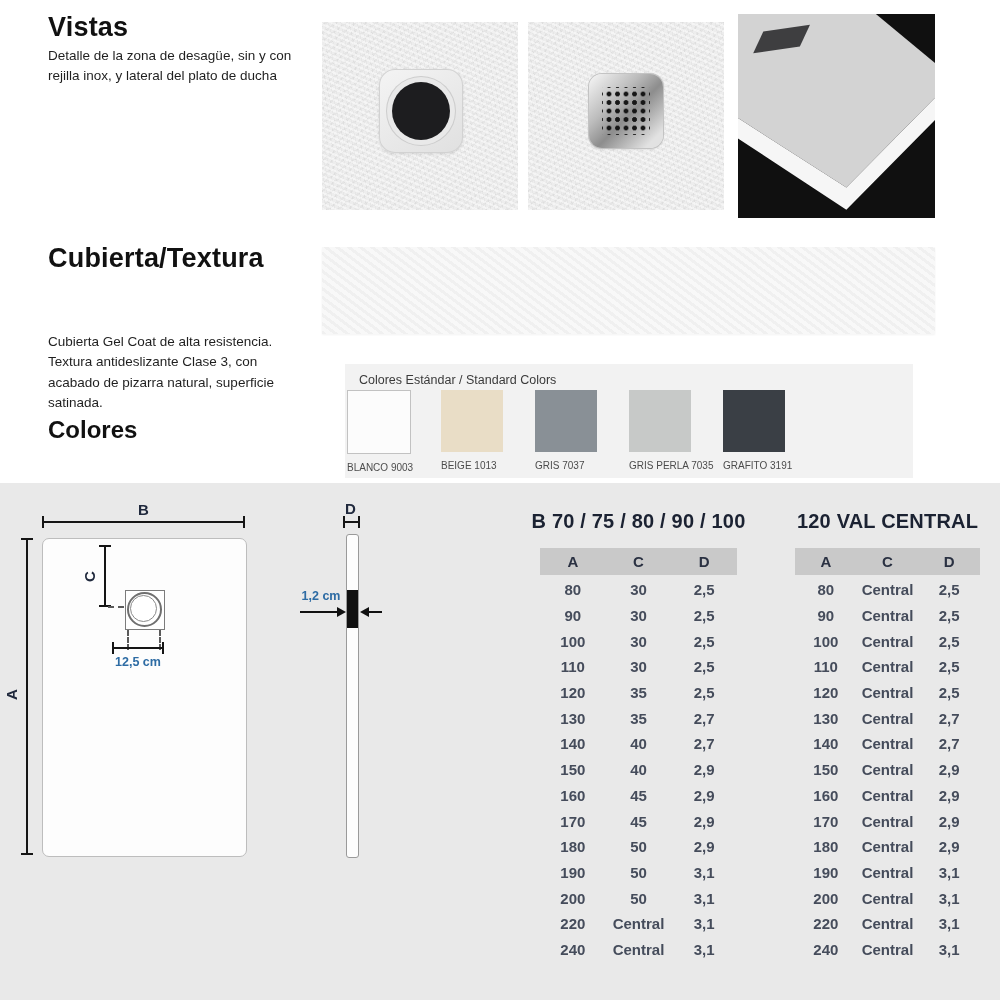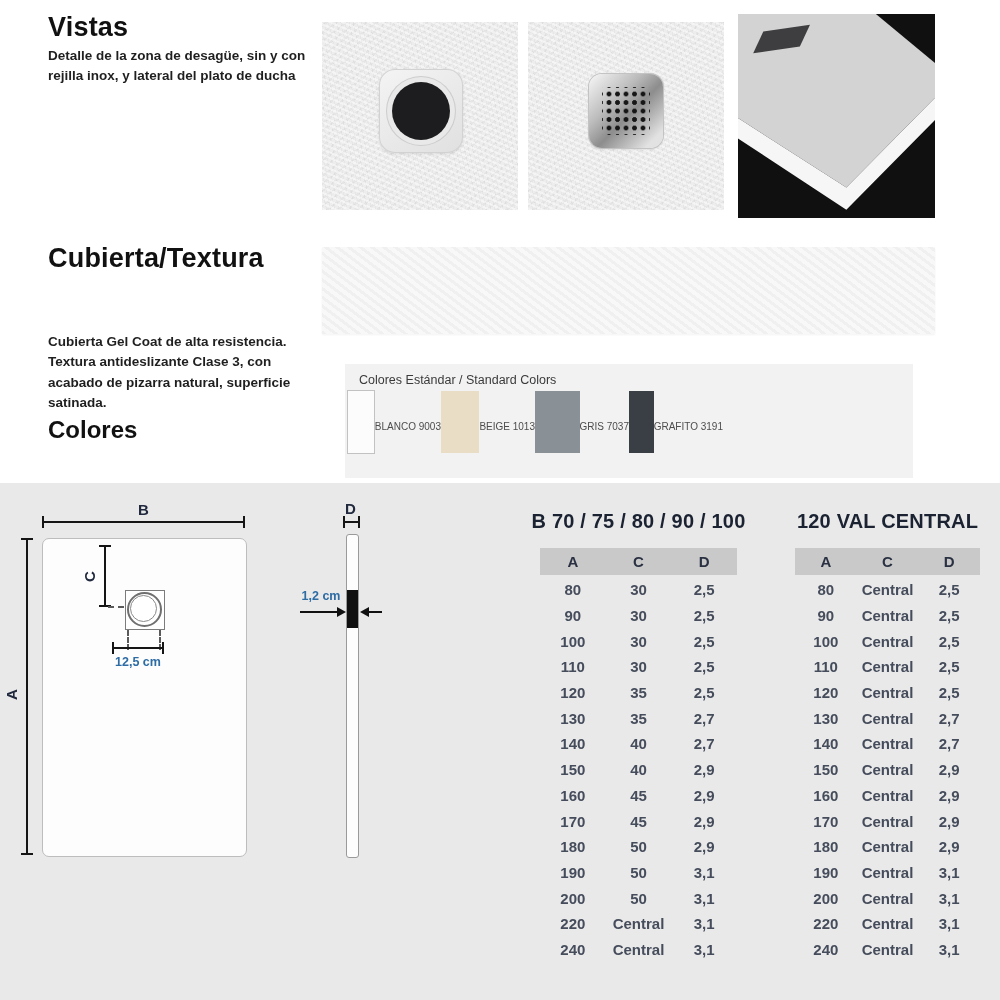--- a/index.html
+++ b/index.html
@@ -7,21 +7,21 @@
     width:1000px;height:1000px;position:relative;overflow:hidden;
     background:#ffffff;
     font-family:"Liberation Sans","DejaVu Sans",sans-serif;
     color:#1d1d1d;
   }
   .abs{position:absolute;}
 
   
   .h1{font-size:27px;font-weight:bold;color:#111;letter-spacing:.2px;}
   .h2{font-size:24px;font-weight:bold;color:#111;}
-  .desc{font-size:13.5px;line-height:1.5;color:#1f1f1f;font-weight:700;}
+  .desc{font-size:13.5px;line-height:1.5;color:#1f1f1f;font-weight:400;}
 
   
   .photo{background:#ededed;}
   .noise{
     background-image:
       repeating-linear-gradient(23deg, rgba(255,255,255,.45) 0 2px, transparent 2px 5px),
       repeating-linear-gradient(-37deg, rgba(0,0,0,.035) 0 2px, transparent 2px 6px),
       repeating-linear-gradient(77deg, rgba(0,0,0,.03) 0 1px, transparent 1px 4px);
   }
   .recess{
@@ -66,21 +66,21 @@
       repeating-linear-gradient(37deg, #f0f0f0 0 3px, #f8f8f8 3px 7px),
       repeating-linear-gradient(-53deg, rgba(222,222,222,.55) 0 2px, transparent 2px 6px),
       repeating-linear-gradient(81deg, rgba(0,0,0,.025) 0 1px, transparent 1px 4px);
     box-shadow:0 1px 2px rgba(0,0,0,.05);
   }
 
   
   .colors-panel{background:#f2f2f2;}
   .panel-label{font-size:12.5px;color:#3a3a3a;font-weight:500;}
   .swatch-row{position:absolute;left:2px;top:26px;display:flex;}
-  .swatch-item{width:94px;display:flex;flex-direction:row;align-items:center;}
+  .swatch-item{width:94px;display:flex;flex-direction:column;}
   .swatch{width:62px;height:62px;}
   .swatch-label{margin-top:8px;font-size:10px;color:#4c4c4c;white-space:nowrap;}
 
   
   .bottom-section{background:#e9e9e9;}
 
   
   .dim-h{position:absolute;height:2px;background:#151515;}
   .dim-h::before,.dim-h::after{content:"";position:absolute;top:-5px;width:2px;height:12px;background:#151515;}
   .dim-h::before{left:0}.dim-h::after{right:0}
@@ -167,20 +167,24 @@
       </div>
       <div class="swatch-item">
         <div class="swatch noise" style="background: rgb(233, 221, 198);"></div>
         <div class="swatch-label">BEIGE 1013</div>
       </div>
       <div class="swatch-item">
         <div class="swatch noise" style="background: rgb(137, 144, 150);"></div>
         <div class="swatch-label">GRIS 7037</div>
       </div>
       <div class="swatch-item">
+        <div class="swatch noise" style="background: rgb(199, 201, 200);"></div>
+        <div class="swatch-label">GRIS PERLA 7035</div>
+      </div>
+      <div class="swatch-item">
         <div class="swatch noise" style="background: rgb(58, 63, 69);"></div>
         <div class="swatch-label">GRAFITO 3191</div>
       </div>
     </div>
 </div>
 
 <div class="abs bottom-section" style="left:0;top:483px;width:1000px;height:517px;"></div>
 
 <div class="dim-h" style="left:42px;top:521px;width:203px;"></div>
 <div class="dim-label" style="left:138px;top:501px;">B</div>

